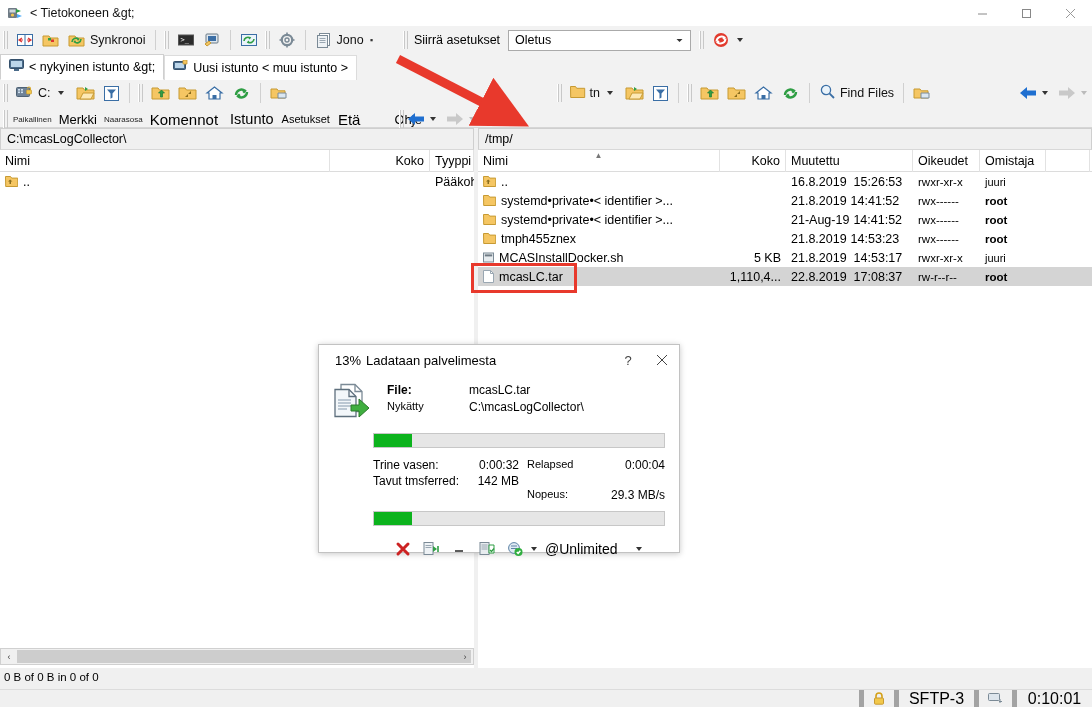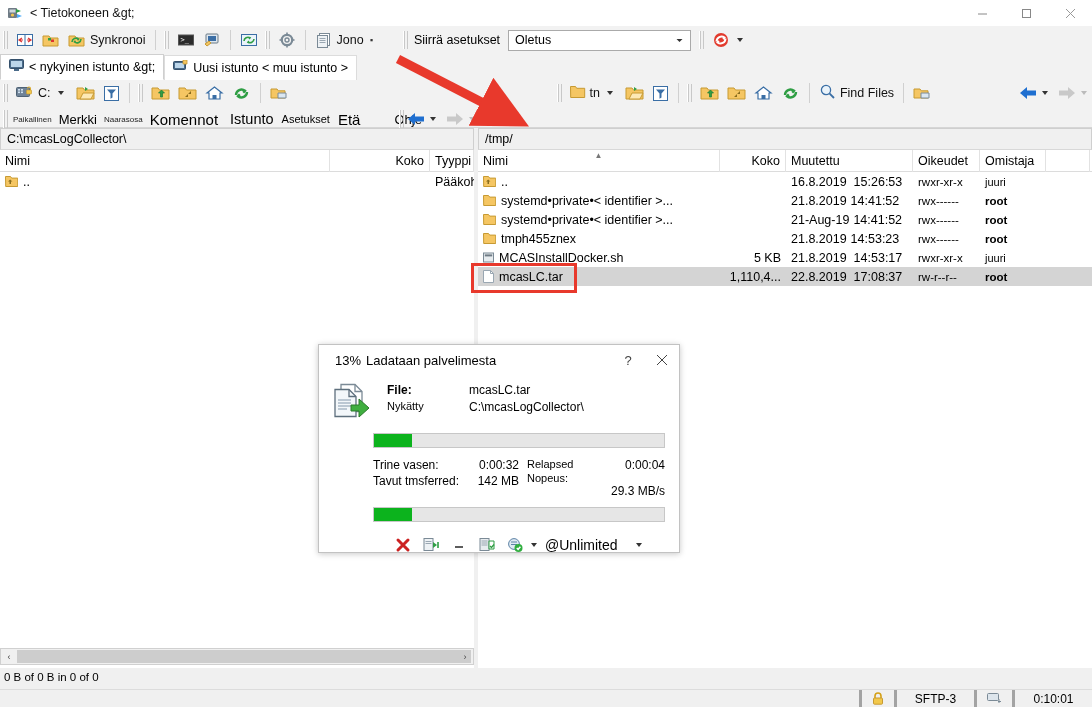--- a/index.html
+++ b/index.html
@@ -114,21 +114,21 @@
   .statusrow {
     position:absolute; height:18px; font-size:11.5px; display:flex; align-items:center;
     background:#f0f0f0;
   }
 
   .bottombar {
     position:absolute; left:0; top:689px; width:1092px; height:18px;
     background:#f0f0f0; border-top:1px solid #dcdcdc; display:flex; align-items:center;
   }
   .bb-cell { height:18px; display:flex; align-items:center; justify-content:center;
-    border-left:3px solid #a3a3a3; font-size:12px; padding:0 8px;}
+    border-left:5px solid #a3a3a3; font-size:16px; padding:0 8px;}
 
   
   .dialog {
     position:absolute; left:318px; top:344px; width:362px; height:209px;
     background:#fff; border:1px solid #c2c2c2;
     box-shadow: 0 1px 6px rgba(0,0,0,.22);
   }
   .dlg-title { height:30px; display:flex; align-items:center; padding-left:16px; }
   .dlg-pct { font-size:13px; }
   .dlg-caption { font-size:13px; margin-left:5px; }
@@ -855,21 +855,21 @@
           <div style="display:flex;margin-top:2px;">
               <span>Tavut tmsferred:</span>
             <span style="margin-left:auto;">142 MB</span>
             </div>
         </div>
         <div style="width:146px;padding-left:8px;">
           <div style="display:flex;">
               <span style="font-size:11px;">Relapsed</span>
             <span style="margin-left:auto;">0:00:04</span>
             </div>
-          <div style="display:flex;margin-top:0;flex-direction:column;">
+          <div style="display:flex;margin-top:16px;">
               <span style="font-size:11px;">Nopeus:</span>
             <span style="margin-left:auto;">29.3 MB/s</span>
             </div>
         </div>
       </div>
 
       <div class="pbar" style="margin-top:9px;margin-left:42px;width:292px;">
         <div class="fill" id="pbar2" style="width: 13%; background: rgb(12, 179, 29);"></div>
       </div>
 

